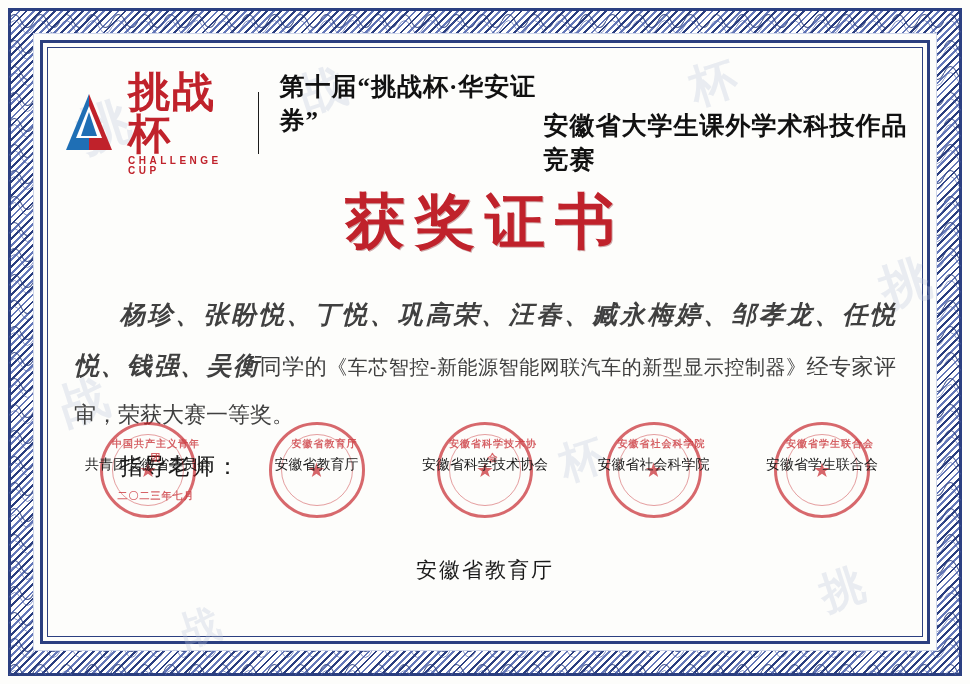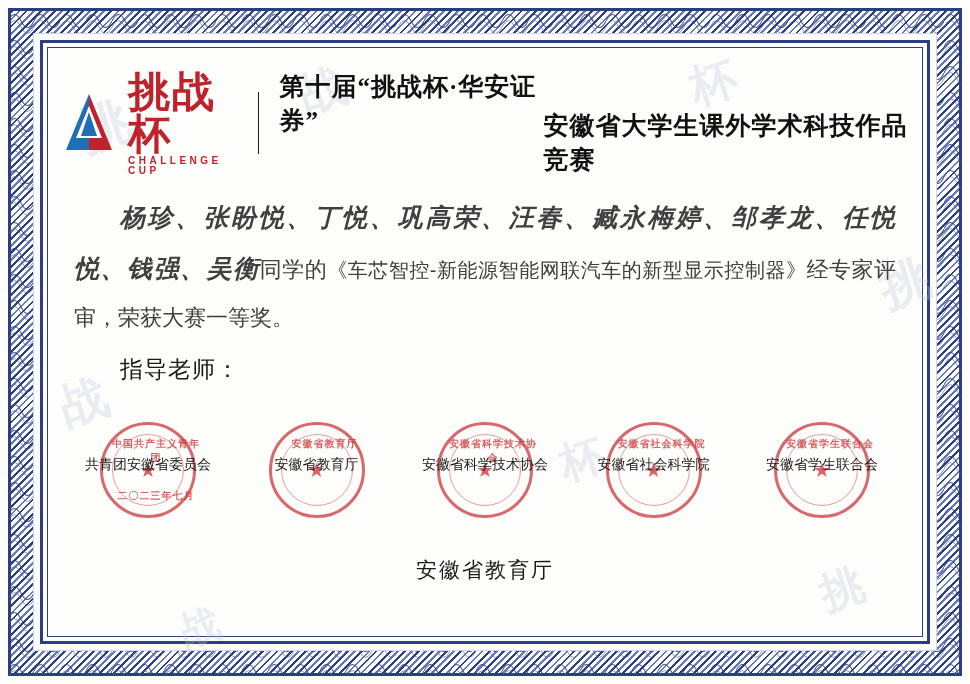--- a/index.html
+++ b/index.html
@@ -351,20 +351,21 @@
       </div>
 
       <div class="divider-v"></div>
 
       <div class="header-titles">
         <div class="header-line1">第十届“挑战杯·华安证券”</div>
         <div class="header-line2">安徽省大学生课外学术科技作品竞赛</div>
       </div>
     </div>
 
+    <div class="cert-title">获奖证书</div>
 
     <div class="body-text">
       <span class="indent"></span><span class="names">杨珍、张盼悦、丁悦、巩高荣、汪春、臧永梅婷、邹孝龙、任悦悦、钱强、吴衡</span><span>同学的</span><span class="work-title">《车芯智控-新能源智能网联汽车的新型显示控制器》</span><span>经专家评审，荣获大赛一等奖。</span>
     </div>
 
     <div class="teachers">
       <span class="teachers-label">指导老师：</span>
     </div>
 
     <div class="seals">

